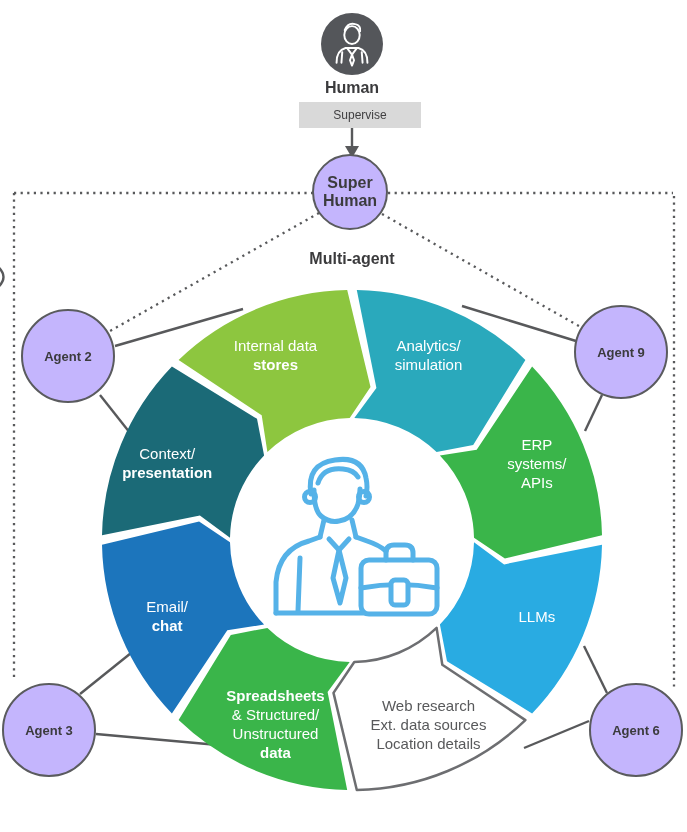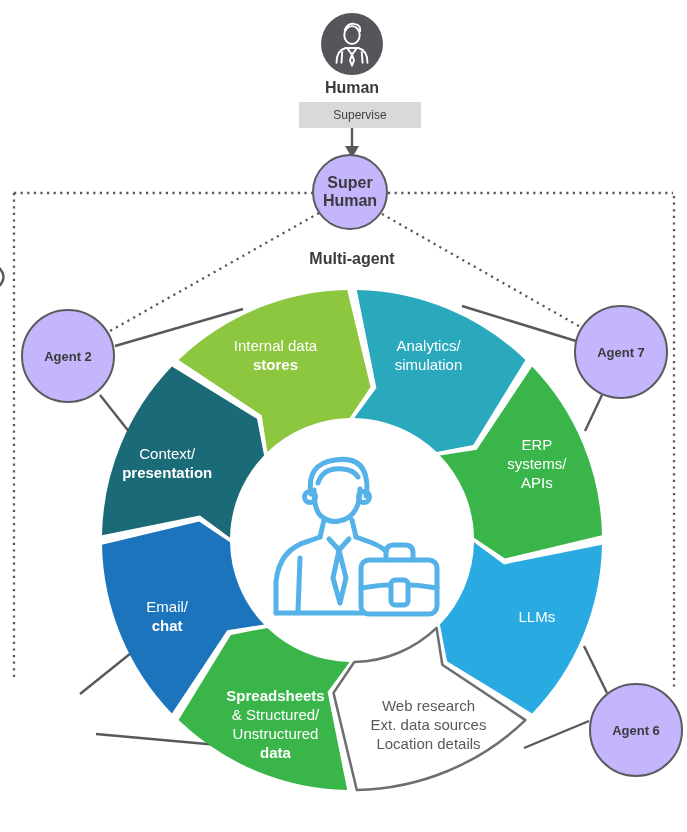--- a/index.html
+++ b/index.html
@@ -113,22 +113,25 @@
   <div class="node super">
     <div>
       <div>Super</div>
       <div>Human</div>
     </div>
   </div>
 
   <div class="multiagent">Multi-agent</div>
 
   <div class="node agent" style="left:574px;top:305px;">
-    <span>Agent 7</span>
+    <span>Agent 9</span>
   </div>
   <div class="node agent" style="left:21px;top:309px;">
     <span>Agent 2</span>
+  </div>
+  <div class="node agent" style="left:2px;top:683px;">
+    <span>Agent 3</span>
   </div>
   <div class="node agent" style="left:589px;top:683px;">
     <span>Agent 6</span>
   </div>
 
 </div>
 
 </body></html>

